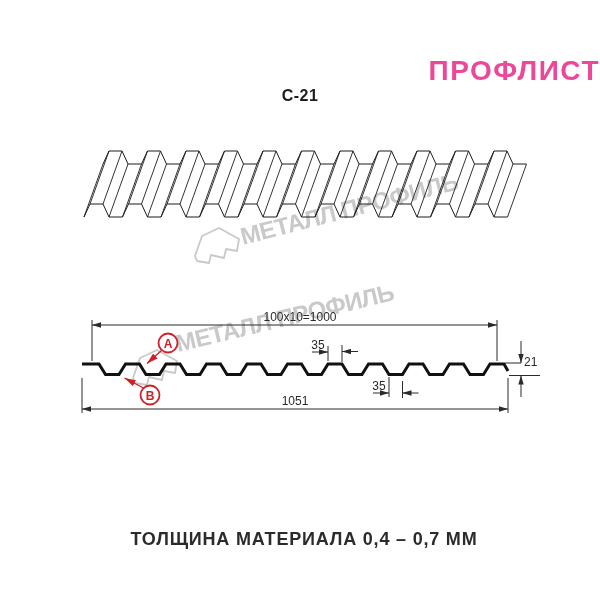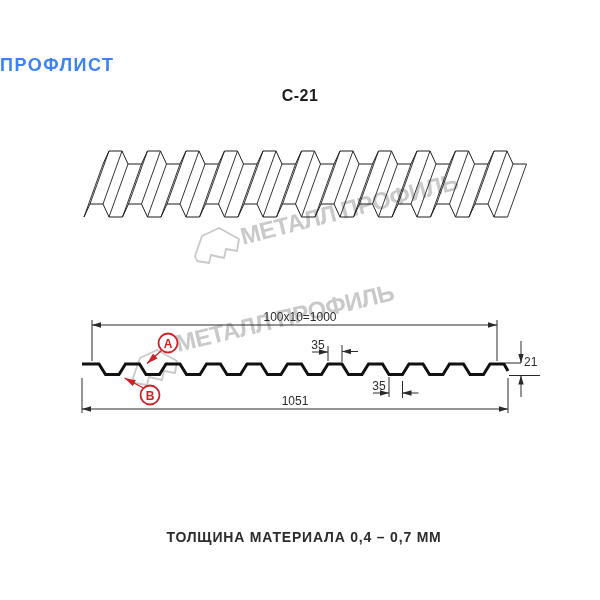--- a/index.html
+++ b/index.html
@@ -1,30 +1,30 @@
 <!DOCTYPE html>
 <html><head>
 <meta charset="utf-8">
 <style>
   html,body{margin:0;padding:0;}
   body{
     width:600px;height:600px;background:#ffffff;position:relative;overflow:hidden;
     font-family:"Liberation Sans","DejaVu Sans",sans-serif;
   }
   .title{
-    position:absolute;top:55px;left:0;right:0;text-align:left;
-    font-size:18px;font-weight:bold;letter-spacing:1.5px;color:#3b82f6;
+    position:absolute;top:55px;left:0;right:0;text-align:right;
+    font-size:28px;font-weight:bold;letter-spacing:1.5px;color:#ec4899;
   }
   .subtitle{
     position:absolute;top:87px;left:0;right:0;text-align:center;
     font-size:16px;font-weight:bold;letter-spacing:.5px;color:#1d1d1b;
   }
   .footer{
     position:absolute;top:529px;left:8px;right:0;text-align:center;
-    font-size:14px;font-weight:600;letter-spacing:.8px;color:#2b2b2b;
+    font-size:18px;font-weight:600;letter-spacing:.8px;color:#2b2b2b;
   }
   svg{position:absolute;top:0;left:0;}
   .wire{stroke:#1d1d1b;stroke-width:1;fill:none;stroke-linejoin:round;}
   .conn line{stroke:#1d1d1b;stroke-width:.9;}
   .sil{fill:#ffffff;stroke:none;}
   .wm{fill:#c9c9c9;font-size:24px;font-weight:bold;letter-spacing:-0.5px;}
   .wm-logo{fill:none;stroke:#c9c9c9;stroke-width:1.8;stroke-linejoin:round;}
   .xsec{stroke:#111111;stroke-width:3;fill:none;stroke-linejoin:miter;}
   .dim{stroke:#2a2a2a;stroke-width:1;fill:none;}
   .dimtxt{fill:#2a2a2a;font-size:12px;}

